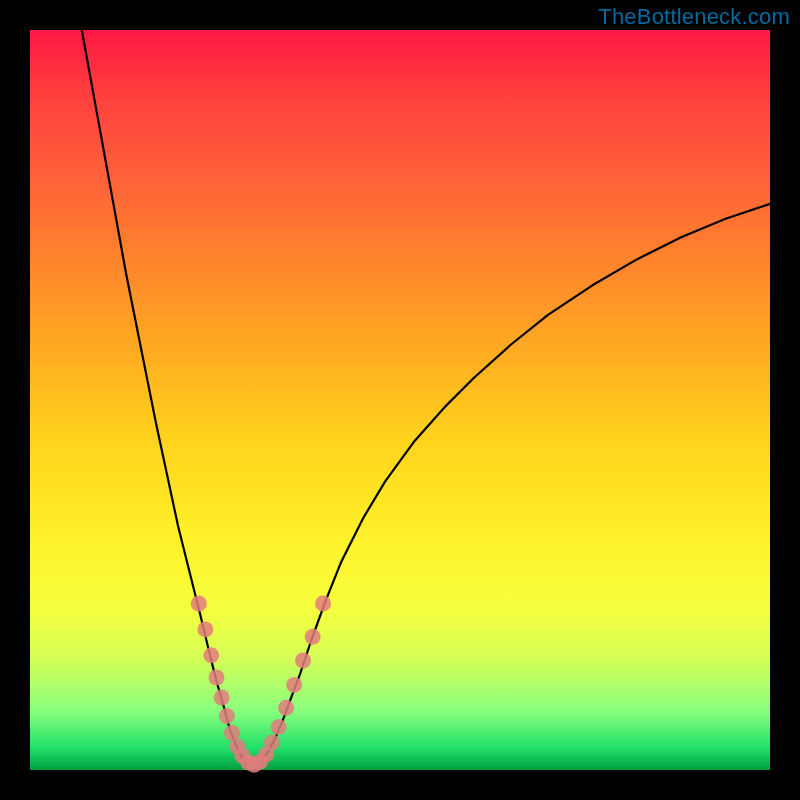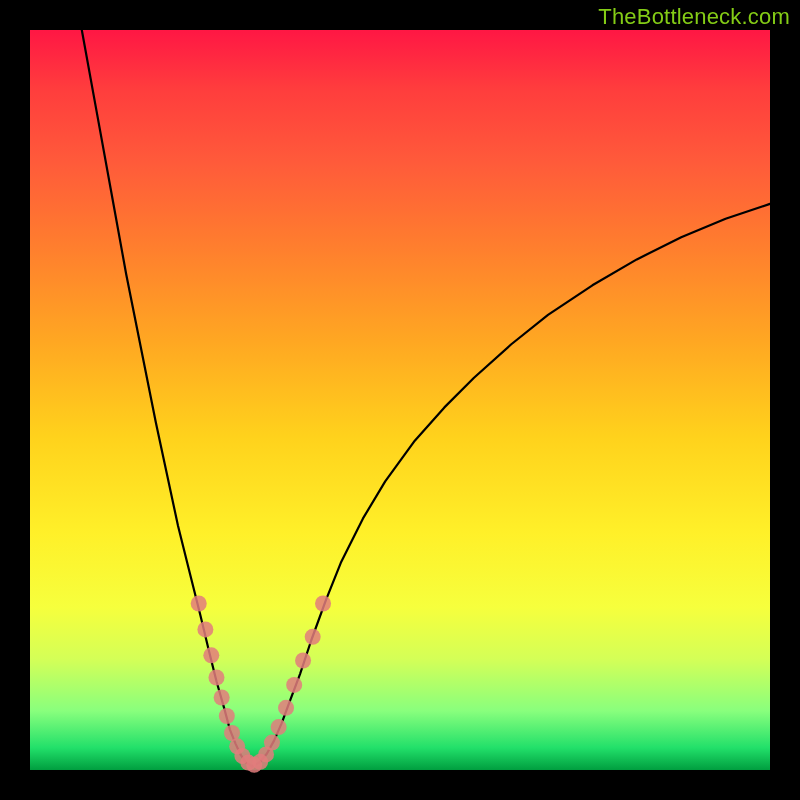--- a/index.html
+++ b/index.html
@@ -43,21 +43,21 @@
     left: 0;
     top: 0;
     width: 740px;
     height: 740px;
     overflow: visible;
   }
   .watermark {
     position: absolute;
     top: 4px;
     right: 10px;
-    color: #84cc16;
+    color: #0369a1;
     font-size: 22px;
     font-weight: 400;
     letter-spacing: 0.2px;
     user-select: none;
   }
 </style>
 </head>
 <body>
 
 <div class="stage">

